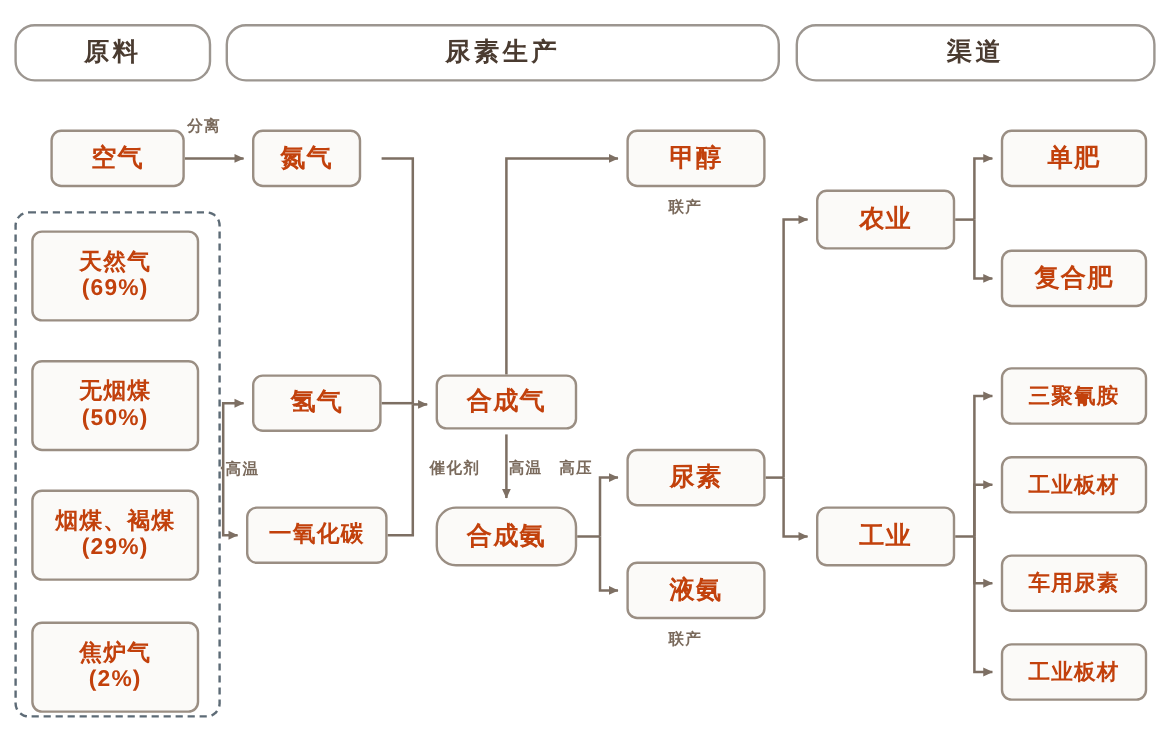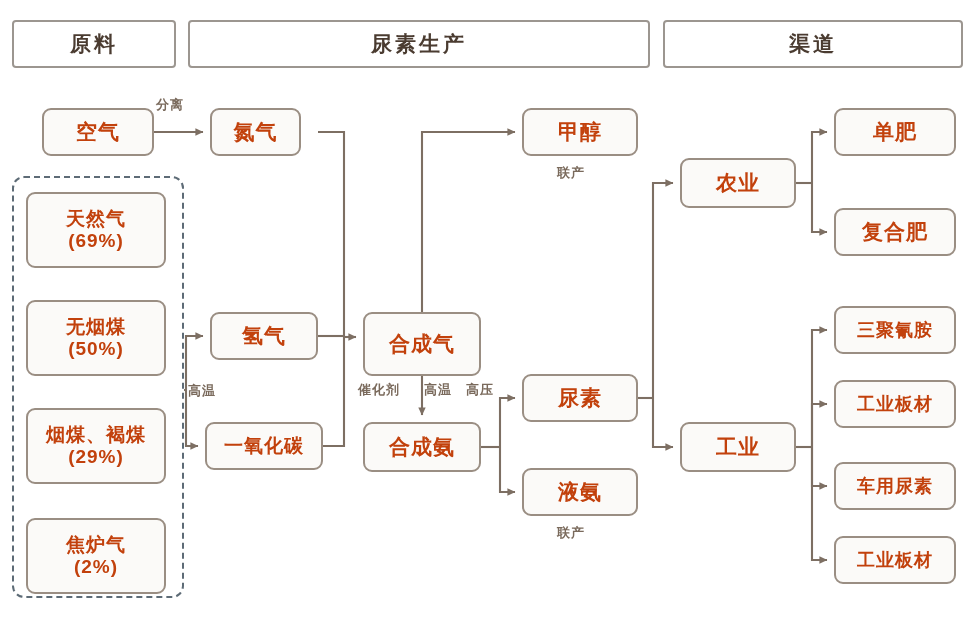--- a/index.html
+++ b/index.html
@@ -27,21 +27,21 @@
     letter-spacing:1px;
     text-align:center;
     line-height:1.15;
     text-shadow:0 1px 0 rgba(255,255,255,.6);
   }
   .node .l2{font-weight:bold;}
 
   .header-node{
     background:#ffffff;
     border:2px solid #9c9690;
-    border-radius:4px;
+    border-radius:17px;
     color:#4a3b30;
     font-size:21px;
     letter-spacing:3px;
   }
 
   .node-lg{font-size:21px;}
   .node-md{font-size:19px;}
   .node-sm{font-size:18px;}
 
   .dashed-group{
@@ -146,24 +146,24 @@
   </div>
   <div class="node node-lg" style="left: 210px; top: 108px; width: 91px; height: 48px;">
     <span>氮气</span>
   </div>
   <div class="node node-lg" style="left: 210px; top: 312px; width: 108px; height: 48px;">
     <span>氢气</span>
   </div>
   <div class="node node-md" style="left: 205px; top: 422px; width: 118px; height: 48px;">
     <span>一氧化碳</span>
   </div>
-  <div class="node node-lg" style="left: 363px; top: 312px; width: 118px; height: 64px;">
+  <div class="node node-lg" style="left: 363px; top: 312px; width: 118px; height: 46px;">
     <span>合成气</span>
   </div>
-  <div class="node node-lg" style="left: 363px; top: 422px; width: 118px; height: 50px;">
+  <div class="node node-lg" style="left: 363px; top: 422px; width: 118px; height: 50px; border-radius: 17px;">
     <span>合成氨</span>
   </div>
   <div class="node node-lg" style="left: 522px; top: 108px; width: 116px; height: 48px;">
     <span>甲醇</span>
   </div>
   <div class="node node-lg" style="left: 522px; top: 374px; width: 116px; height: 48px;">
     <span>尿素</span>
   </div>
   <div class="node node-lg" style="left: 522px; top: 468px; width: 116px; height: 48px;">
     <span>液氨</span>

